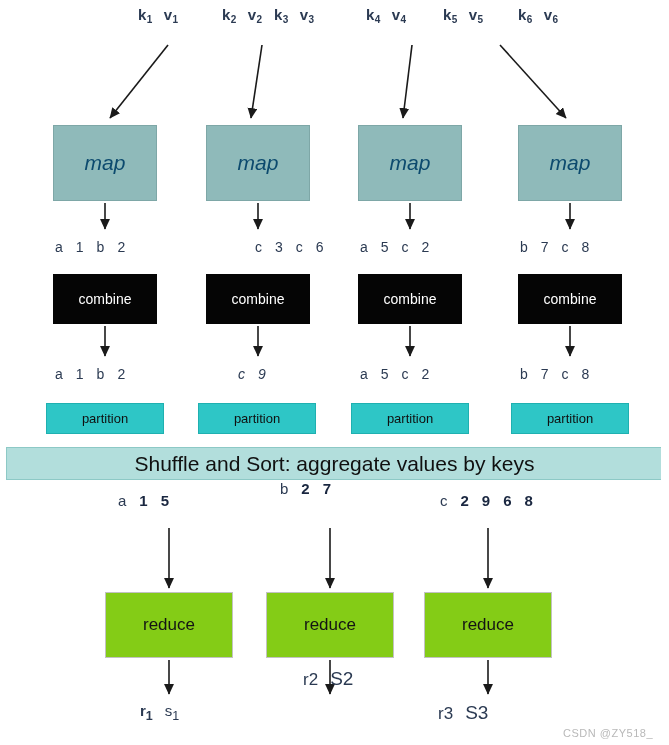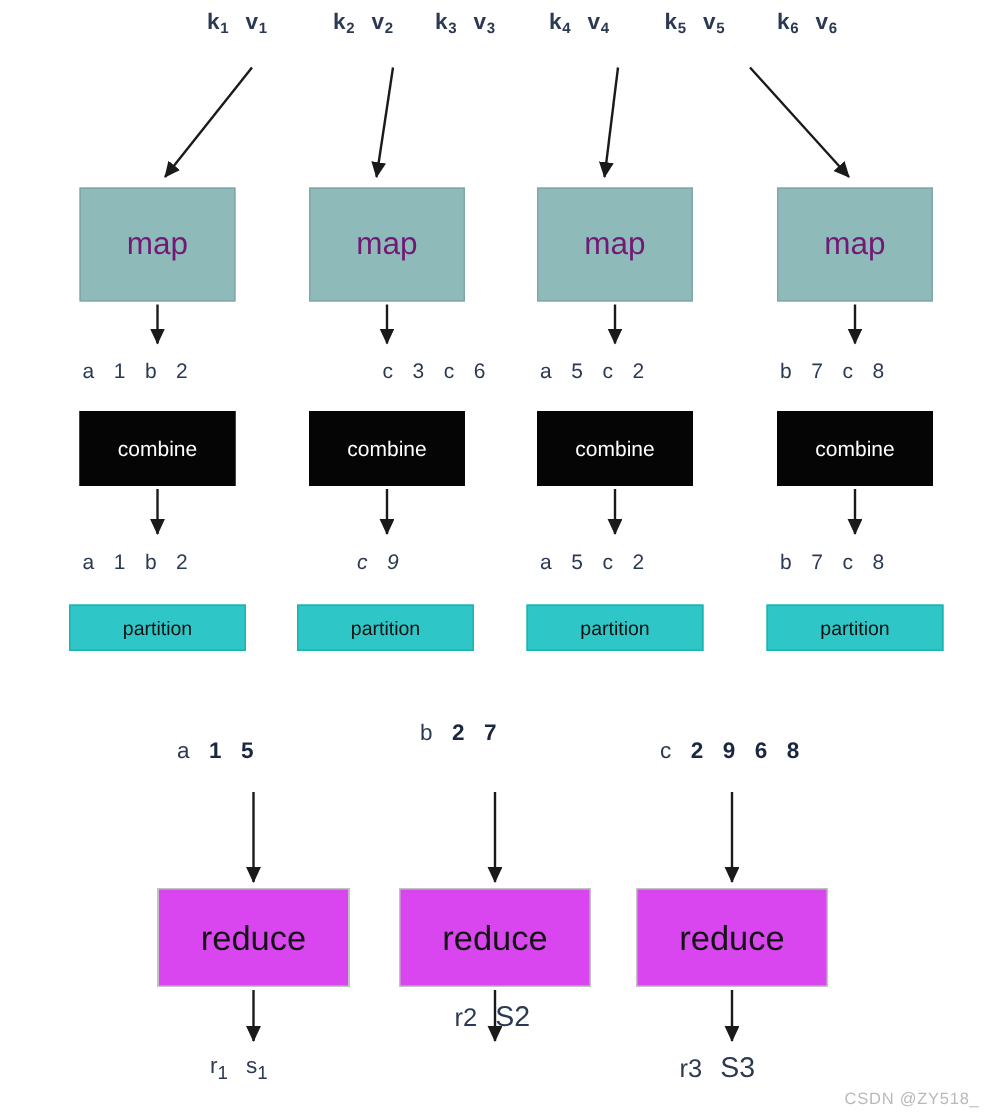--- a/index.html
+++ b/index.html
@@ -48,38 +48,39 @@
     box-sizing: border-box;
     display: flex;
     align-items: center;
     justify-content: center;
     text-align: center;
   }
   .map-box {
     background: #8fbaba;
     border: 1px solid #7ea7a7;
     font-size: 21px;
-    color: #701a75;
+    color: #0c4a6e;
+    font-style: italic;
   }
   .combine-box {
     background: #050505;
     border: 1px solid #050505;
     font-size: 14px;
     color: #ffffff;
   }
   .partition-box {
     background: #2ec6c6;
     border: 1px solid #1fb0b0;
     font-size: 13px;
     color: #101010;
   }
   .reduce-box {
-    background: #d946ef;
+    background: #84cc16;
     border: 1.5px solid #c2c2c2;
-    font-size: 23px;
+    font-size: 17px;
     color: #141414;
   }
   .shuffle-bar {
     position: absolute;
     box-sizing: border-box;
     background: #b2dedc;
     border: 1px solid #8dc9c6;
     display: flex;
     align-items: center;
     justify-content: center;
@@ -100,21 +101,21 @@
   .pairs .tok:last-child { margin-right: 0; }
   .pairs .bold { font-weight: 700; color: #1a2740; }
 
   .out-label {
     position: absolute;
     font-size: 15px;
     color: #2b3a52;
     white-space: nowrap;
     font-weight: 400;
   }
-  .out-label .r { margin-right: 12px; font-weight: 400;}
+  .out-label .r { margin-right: 12px; font-weight: 700;}
   .out-label .s { font-weight: 400; }
   .out-label.plain .r { font-weight: 400; font-size: 17px;}
   .out-label.plain .s { font-weight: 400; font-size: 19px;}
 
   
   #arrows {
     position: absolute;
     left: 0; top: 0;
     width: 669px; height: 745px;
     pointer-events: none;
@@ -131,21 +132,21 @@
   }
 </style>
 </head>
 <body>
 
 <div id="canvas">
 
   <div class="abs kv-row" id="kv-row">
       <div class="kv-pair" style="left: 138px;"><span class="k">k<sub>1</sub></span><span class="v">v<sub>1</sub></span></div>
       <div class="kv-pair" style="left: 222px;"><span class="k">k<sub>2</sub></span><span class="v">v<sub>2</sub></span></div>
-      <div class="kv-pair" style="left: 290px;"><span class="k">k<sub>3</sub></span><span class="v">v<sub>3</sub></span></div>
+      <div class="kv-pair" style="left: 274px;"><span class="k">k<sub>3</sub></span><span class="v">v<sub>3</sub></span></div>
       <div class="kv-pair" style="left: 366px;"><span class="k">k<sub>4</sub></span><span class="v">v<sub>4</sub></span></div>
       <div class="kv-pair" style="left: 443px;"><span class="k">k<sub>5</sub></span><span class="v">v<sub>5</sub></span></div>
       <div class="kv-pair" style="left: 518px;"><span class="k">k<sub>6</sub></span><span class="v">v<sub>6</sub></span></div>
     </div>
 
   <svg id="arrows" viewBox="0 0 669 745">
     <defs>
       <marker id="ah" markerWidth="9" markerHeight="9" refX="6.2" refY="3.1" orient="auto" markerUnits="strokeWidth">
         <path d="M0,0 L0,6.2 L6.6,3.1 z" fill="#1a1a1a"></path>
       </marker>
@@ -205,34 +206,35 @@
       <div class="pairs" style="left: 520px; top: 366px;"><span class="tok">b</span><span class="tok">7</span><span class="tok">c</span><span class="tok">8</span></div>
     </div>
 
   <div id="partition-boxes">
       <div class="box partition-box" style="left: 46px; top: 403px; width: 118px; height: 31px;">partition</div>
       <div class="box partition-box" style="left: 198px; top: 403px; width: 118px; height: 31px;">partition</div>
       <div class="box partition-box" style="left: 351px; top: 403px; width: 118px; height: 31px;">partition</div>
       <div class="box partition-box" style="left: 511px; top: 403px; width: 118px; height: 31px;">partition</div>
     </div>
 
+  <div class="shuffle-bar" id="shuffle-bar" style="left: 6px; top: 447px; width: 657px; height: 33px;">Shuffle and Sort: aggregate values by keys</div>
 
   <div id="shuffle-outputs">
       <div class="pairs" style="left: 118px; top: 492px; font-size: 15px;"><span class="tok">a</span><span class="tok bold">1</span><span class="tok bold">5</span></div>
       <div class="pairs" style="left: 280px; top: 480px; font-size: 15px;"><span class="tok">b</span><span class="tok bold">2</span><span class="tok bold">7</span></div>
       <div class="pairs" style="left: 440px; top: 492px; font-size: 15px;"><span class="tok">c</span><span class="tok bold">2</span><span class="tok bold">9</span><span class="tok bold">6</span><span class="tok bold">8</span></div>
     </div>
 
   <div id="reduce-boxes">
       <div class="box reduce-box" style="left: 105px; top: 592px; width: 128px; height: 66px;">reduce</div>
       <div class="box reduce-box" style="left: 266px; top: 592px; width: 128px; height: 66px;">reduce</div>
       <div class="box reduce-box" style="left: 424px; top: 592px; width: 128px; height: 66px;">reduce</div>
     </div>
 
   <div id="final-outputs">
       <div class="out-label" style="left: 140px; top: 702px;"><span class="r">r<sub>1</sub></span><span class="s">s<sub>1</sub></span></div>
       <div class="out-label plain" style="left: 303px; top: 668px;"><span class="r">r2</span><span class="s">S2</span></div>
-      <div class="out-label plain" style="left: 453px; top: 702px;"><span class="r">r3</span><span class="s">S3</span></div>
+      <div class="out-label plain" style="left: 438px; top: 702px;"><span class="r">r3</span><span class="s">S3</span></div>
     </div>
 
   <div class="watermark">CSDN @ZY518_</div>
 
 </div>
 
 </body></html>

